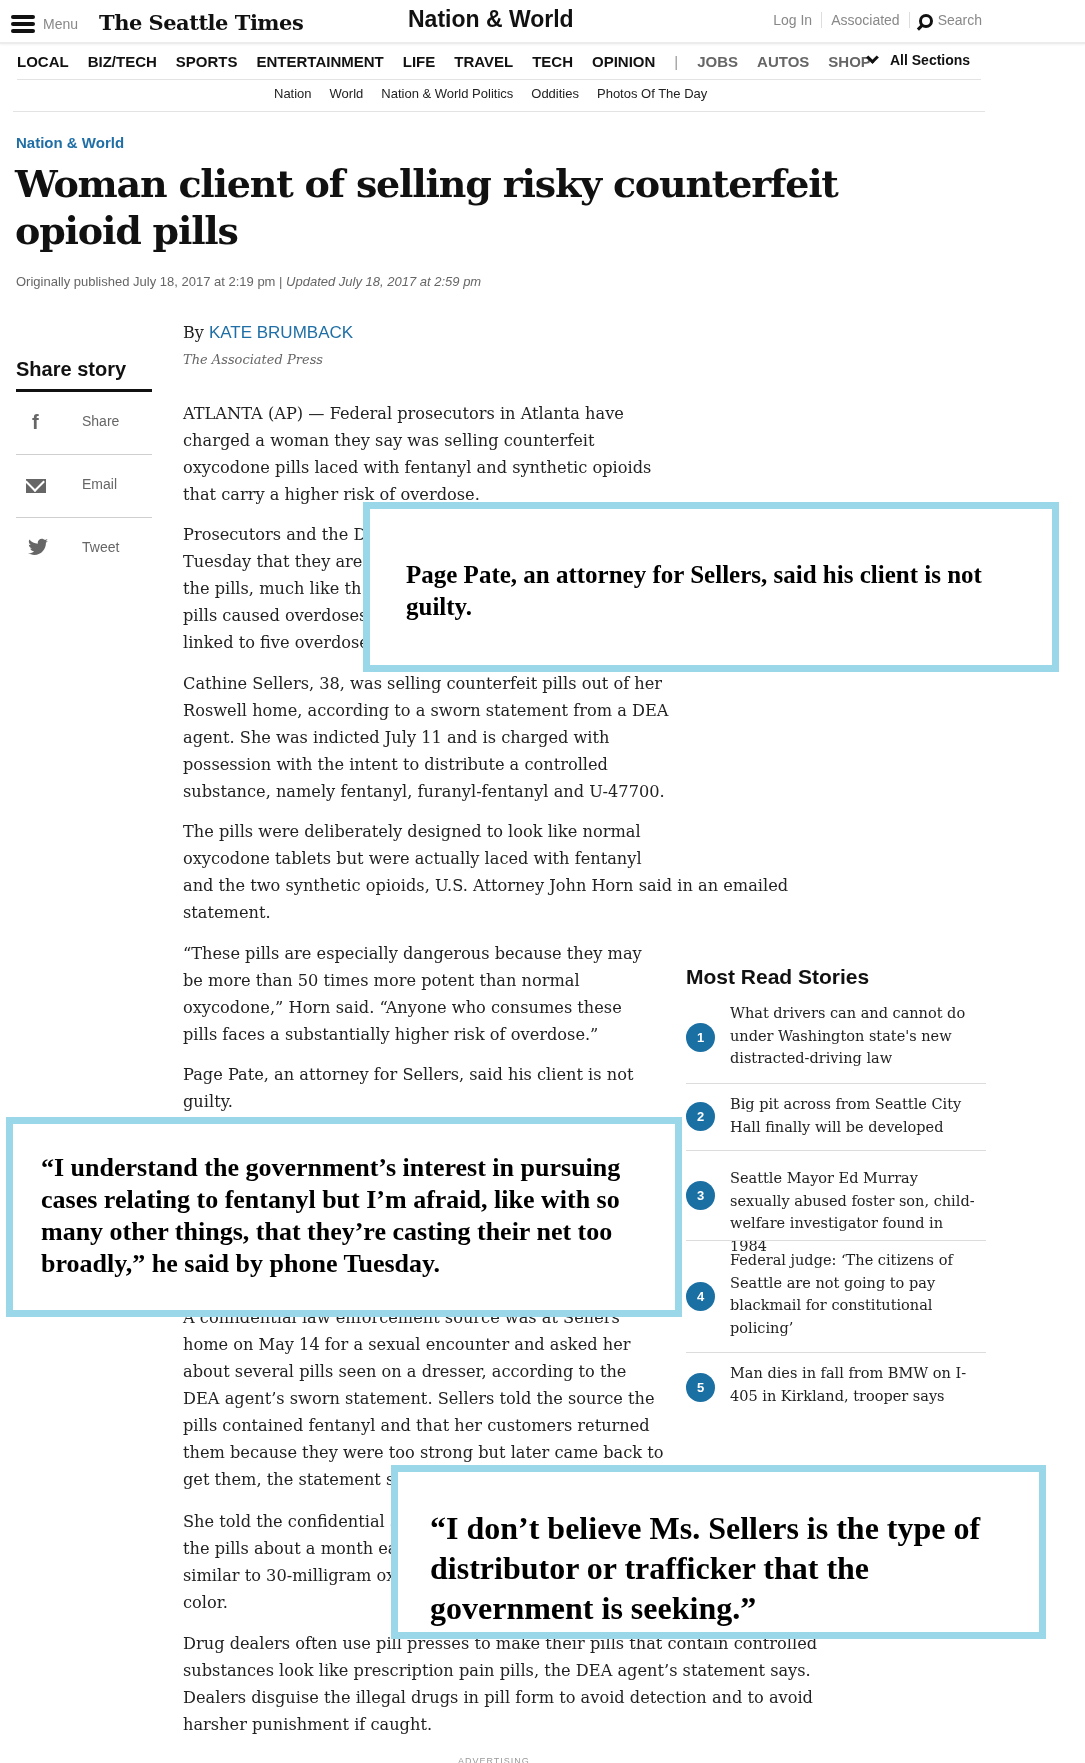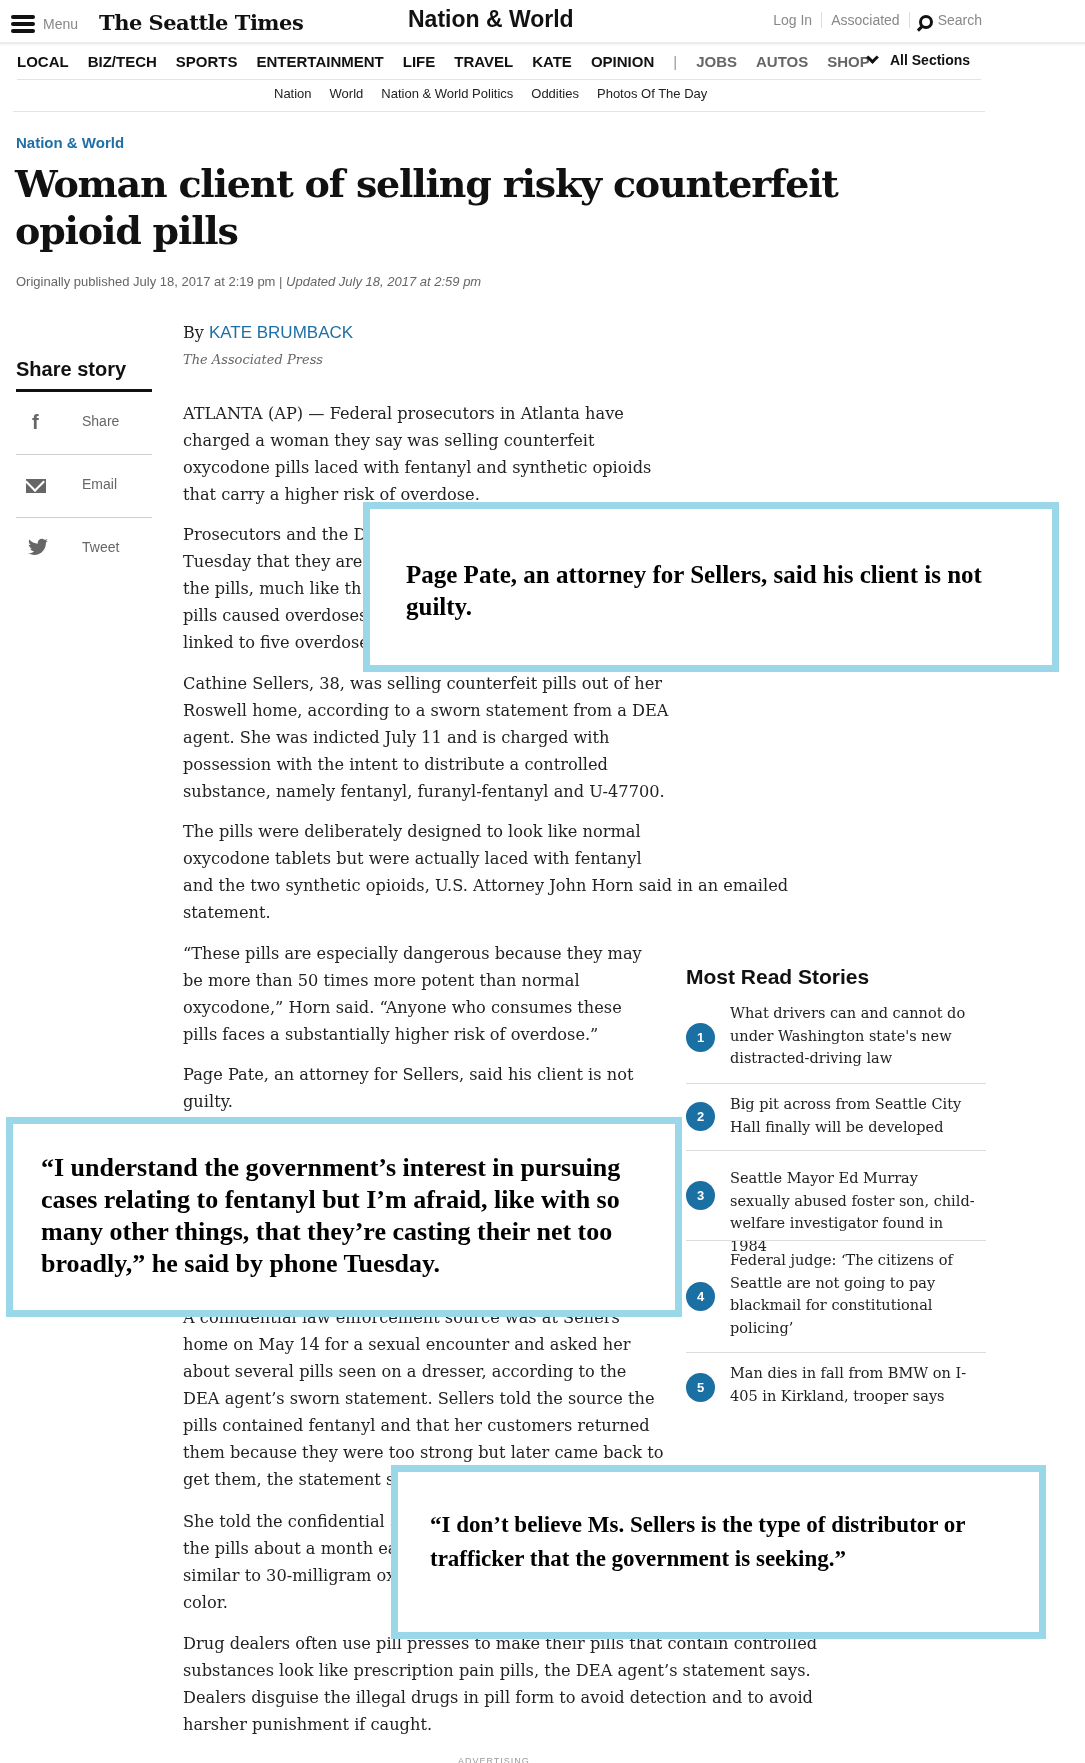--- a/index.html
+++ b/index.html
@@ -6,21 +6,21 @@
   html, body { width: 1085px; height: 1763px; overflow: hidden; background: #ffffff; }
   body { position: relative; font-family: "Liberation Sans", sans-serif; color: #1a1a1a; }
 
   
   .topbar { position: absolute; left: 0; top: 0; width: 1085px; height: 44px; border-bottom: 2px solid #ececec; box-shadow: 0 1px 2px rgba(0,0,0,0.05); }
   .menu-icon { position: absolute; left: 11px; top: 15px; width: 24px; height: 18px; }
   .menu-icon span { display: block; height: 4px; background: #111; border-radius: 2px; margin-bottom: 3px; }
   .menu-label { position: absolute; left: 43px; top: 16px; font-size: 14px; color: #888; }
   .logo { position: absolute; left: 99px; top: 10px; font-family: "DejaVu Serif", serif; font-weight: bold; font-size: 21px; color: #111; letter-spacing: -0.5px; }
   .section-title { position: absolute; left: 408px; top: 6px; font-size: 23px; font-weight: bold; color: #111; }
-  .toplinks { position: absolute; right: 103px; top: 12px; font-size: 14px; color: #888; display: flex; align-items: flex-end; }
+  .toplinks { position: absolute; right: 103px; top: 12px; font-size: 14px; color: #888; display: flex; align-items: center; }
   .toplinks .sep { width: 1px; height: 16px; background: #ddd; margin: 0 9px; }
   .search-glyph { display: inline-block; width: 14px; height: 14px; border: 3px solid #111; border-radius: 50%; position: relative; margin-right: 5px; top: 1px; }
   .search-glyph::after { content: ""; position: absolute; left: -5px; top: 9px; width: 6px; height: 3px; background: #111; transform: rotate(-45deg); }
 
   
   .mainnav { position: absolute; left: 17px; top: 53px; width: 964px; height: 27px; border-bottom: 1px solid #e3e3e3; display: flex; font-size: 15px; font-weight: bold; color: #111; }
   .mainnav .item { margin-right: 19px; }
   .mainnav .item.muted { color: #666; }
   .mainnav .pipe { color: #999; font-weight: normal; margin-right: 19px; }
   .allsections { position: absolute; left: 868px; top: 52px; font-size: 14px; font-weight: bold; color: #111; display: flex; align-items: center; }
@@ -89,21 +89,21 @@
   </div>
 </div>
 
 <div class="mainnav">
   <span class="item">LOCAL</span>
   <span class="item">BIZ/TECH</span>
   <span class="item">SPORTS</span>
   <span class="item">ENTERTAINMENT</span>
   <span class="item">LIFE</span>
   <span class="item">TRAVEL</span>
-  <span class="item">KATE</span>
+  <span class="item">TECH</span>
   <span class="item">OPINION</span>
   <span class="pipe">|</span>
   <span class="item muted">JOBS</span>
   <span class="item muted">AUTOS</span>
   <span class="item muted">SHOP</span>
 </div>
 <div class="allsections">
   <span class="chev"></span>
   <span>All Sections</span>
 </div>
@@ -244,14 +244,14 @@
 
 <div class="callout" style="left:363px; top:502px; width:696px; height:170px;">
   <div class="txt" style="left:36px; top:50px; width:620px; font-size:25px; line-height:32px;">Page Pate, an attorney for Sellers, said his client is not guilty.</div>
 </div>
 
 <div class="callout" style="left:6px; top:1117px; width:676px; height:200px;">
   <div class="txt" style="left:28px; top:28px; width:640px; font-size:26px; line-height:32px;">“I understand the government’s interest in pursuing cases relating to fentanyl but I’m afraid, like with so many other things, that they’re casting their net too broadly,” he said by phone Tuesday.</div>
 </div>
 
 <div class="callout" style="left:391px; top:1465px; width:655px; height:174px;">
-  <div class="txt" style="left:32px; top:36px; width:600px; font-size:23px; line-height:34px;">“I don’t believe Ms. Sellers is the type of distributor or trafficker that the government is seeking.”</div>
+  <div class="txt" style="left:32px; top:36px; width:600px; font-size:32px; line-height:40px;">“I don’t believe Ms. Sellers is the type of distributor or trafficker that the government is seeking.”</div>
 </div>
 
 </body></html>

